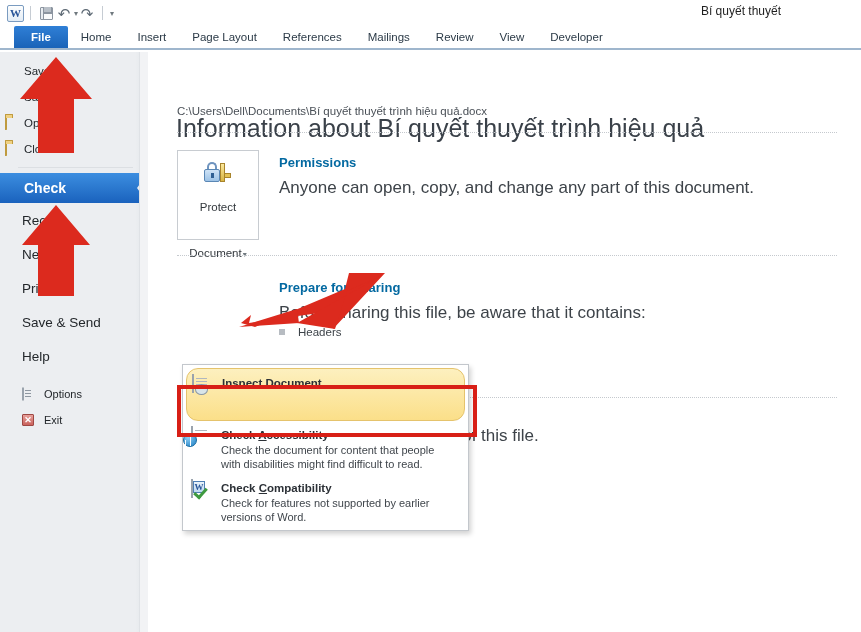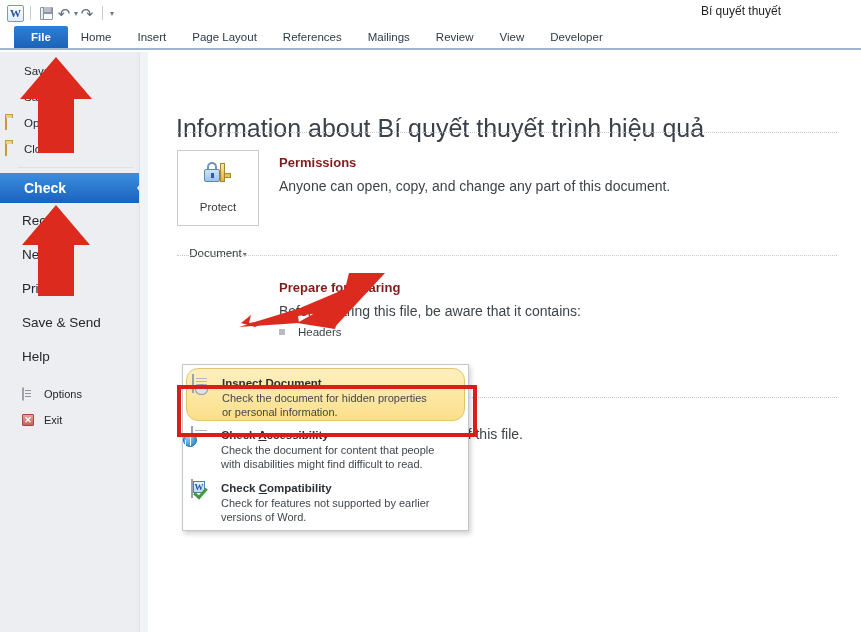--- a/index.html
+++ b/index.html
@@ -177,44 +177,44 @@
   }
   .dotted-sep {
     position: absolute; left: 28px;
     width: 660px; height: 0;
     border-top: 1px dotted #c5c9ce;
   }
 
   
   .big-btn {
     position: absolute;
-    width: 82px; height: 76px;
+    width: 82px; height: 90px;
     border: 1px solid #c8ccd1;
     background: #ffffff;
     display: flex; flex-direction: column;
     align-items: center; justify-content: flex-start;
     padding-top: 10px;
     font-size: 11.5px; color: #33383d;
     line-height: 14px;
     text-align: center;
     gap: 32px;
   }
   .big-btn.hl {
     background: linear-gradient(#fde9a9,#fcd97a);
     border-color: #e0bf62;
   }
   .big-btn .lbl { margin-top: 7px; }
   .sect-title {
     position: absolute;
-    font-size: 13px; font-weight: bold; color: #7f1d1d;
+    font-size: 13px; font-weight: bold; color: #0369a1;
     white-space: nowrap;
   }
   .sect-text {
     position: absolute;
-    font-size: 14px; color: #3d4349;
+    font-size: 17px; color: #3d4349;
     white-space: nowrap;
   }
   .bullets { position: absolute; }
   .bullet-row {
     display: flex; align-items: center;
     height: 19px;
     font-size: 11.5px; color: #3d4349;
   }
   .bullet-sq {
     width: 6px; height: 6px; background: #b7bcc2;
@@ -480,20 +480,21 @@
       </span>
       <span style="padding-left:20px">Exit</span>
     </div>
   </div>
 
   <div class="scroll-track"></div>
 
   <div class="main">
 
     <div class="page-heading">Information about Bí quyết thuyết trình hiệu quả</div>
+    <div class="page-path">C:\Users\Dell\Documents\Bí quyết thuyết trình hiệu quả.docx</div>
 
     <div class="dotted-sep" style="top:80px"></div>
 
     <div class="big-btn" style="left:28px; top:98px">
       <span class="ic-lock">
         <span class="shackle"></span>
           <span class="body"></span>
           <span class="key"></span>
       </span>
       <span class="lbl">Protect</span>
@@ -524,24 +525,20 @@
   </div>
 
   <div class="dropdown">
 
     <div class="dd-item hl">
       <span class="dd-ic">
         <span class="doc-ic"><span class="lines"></span><span class="mag"></span><span class="bar"></span></span>
       </span>
       <span class="dd-txt">
         <span class="dd-title"><u>I</u><span>nspect Document</span></span>
-        <div class="dd-desc">
-          <span>Check the document for hidden properties</span><br>
-          <span>or personal information.</span>
-        </div>
       </span>
     </div>
 
     <div class="dd-item">
       <span class="dd-ic">
         <span class="acc-ic"><span class="lines"></span><span class="badge"></span></span>
       </span>
       <span class="dd-txt">
         <span class="dd-title"><span>Check </span><u>A</u><span>ccessibility</span></span>
         <div class="dd-desc">

